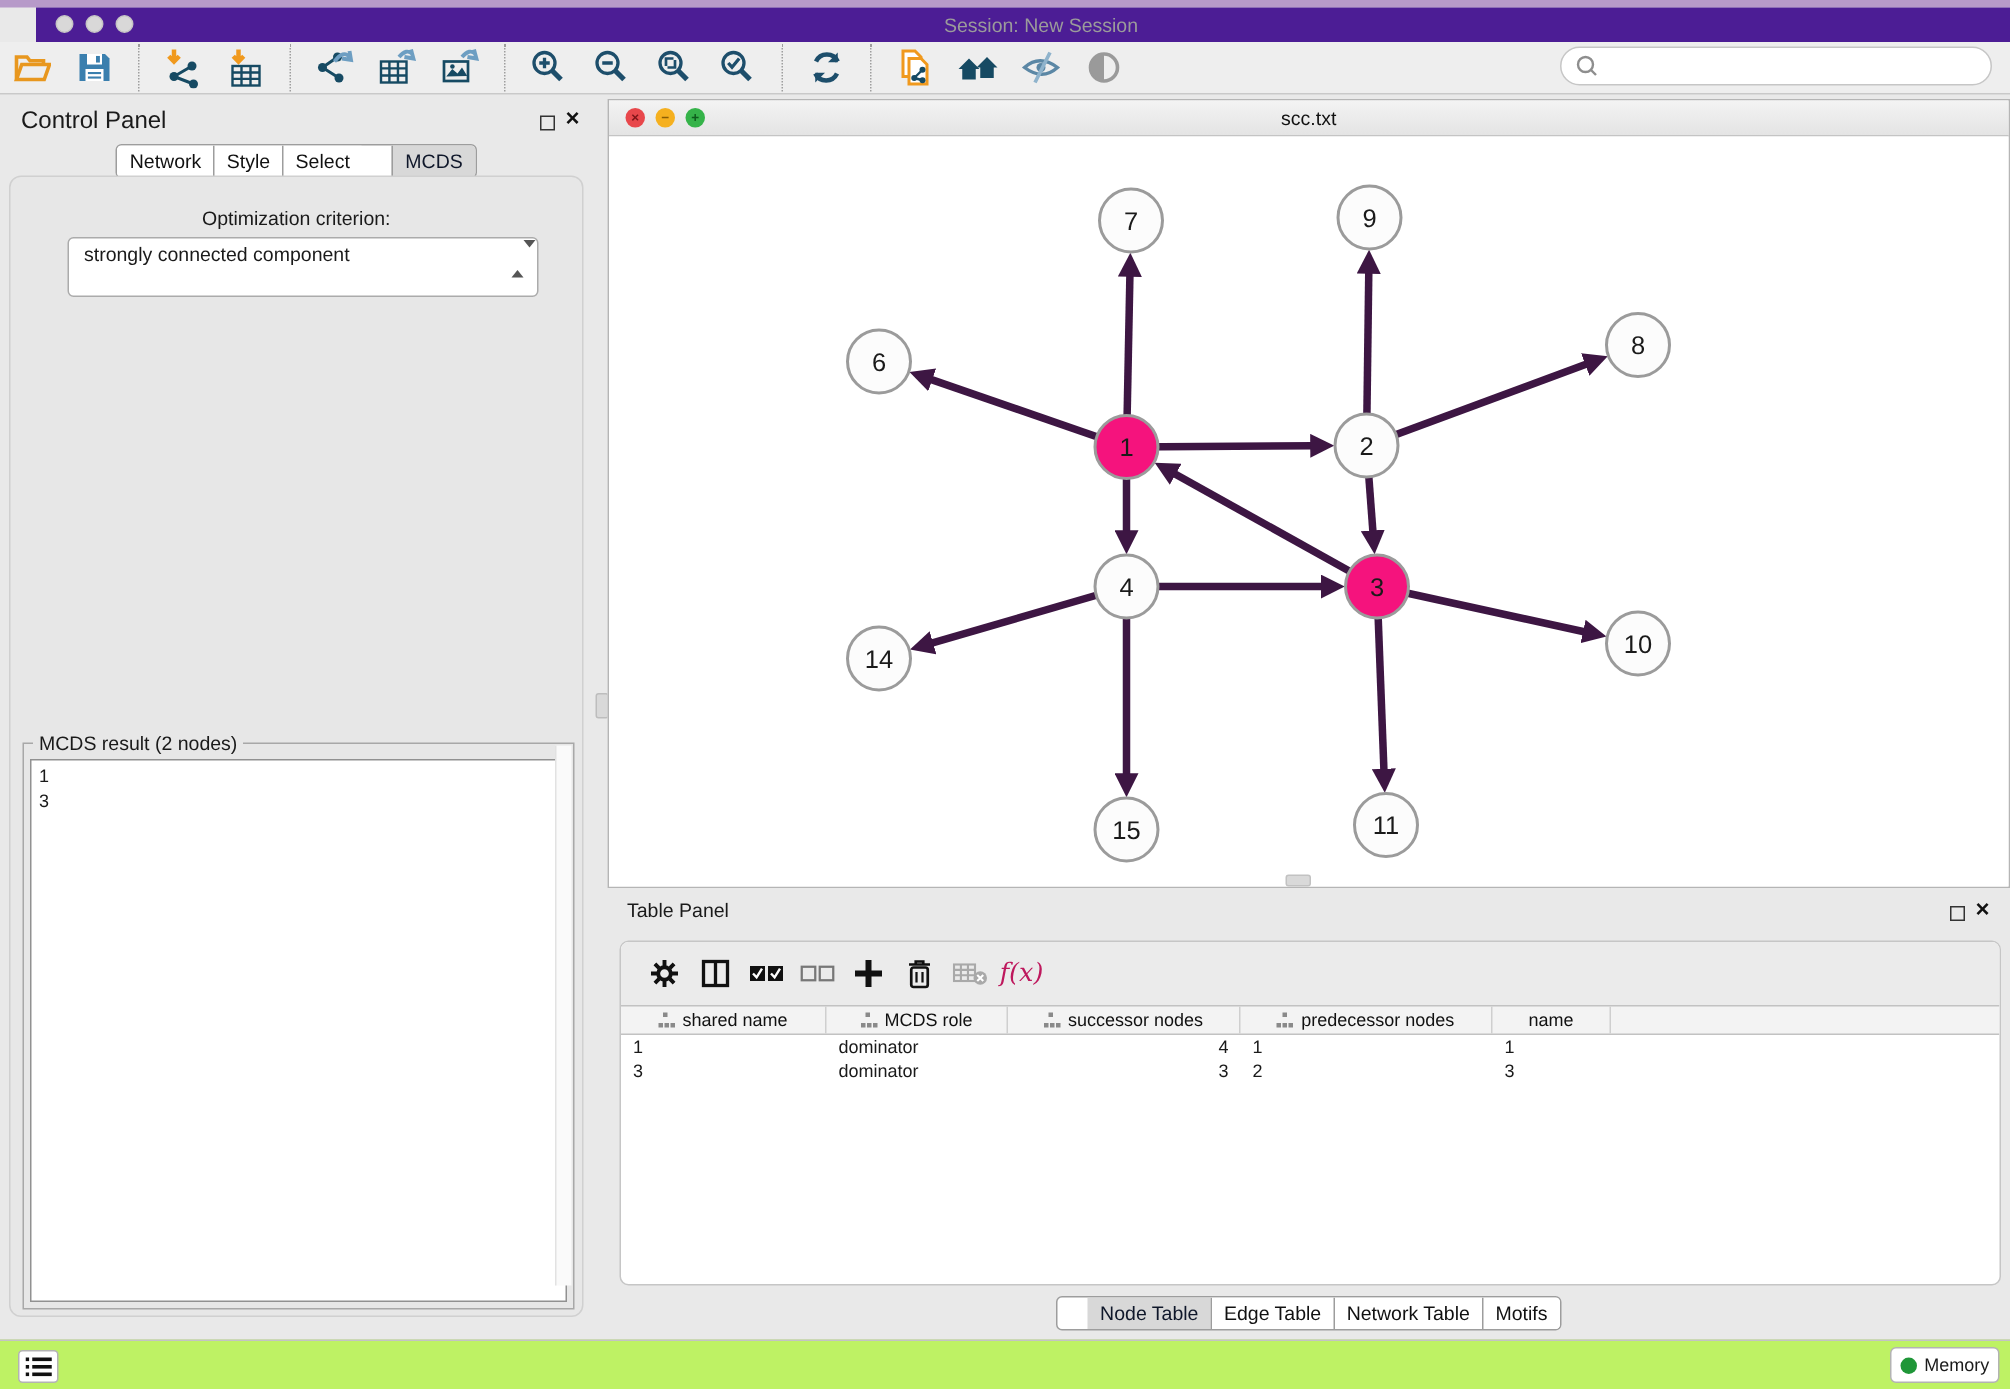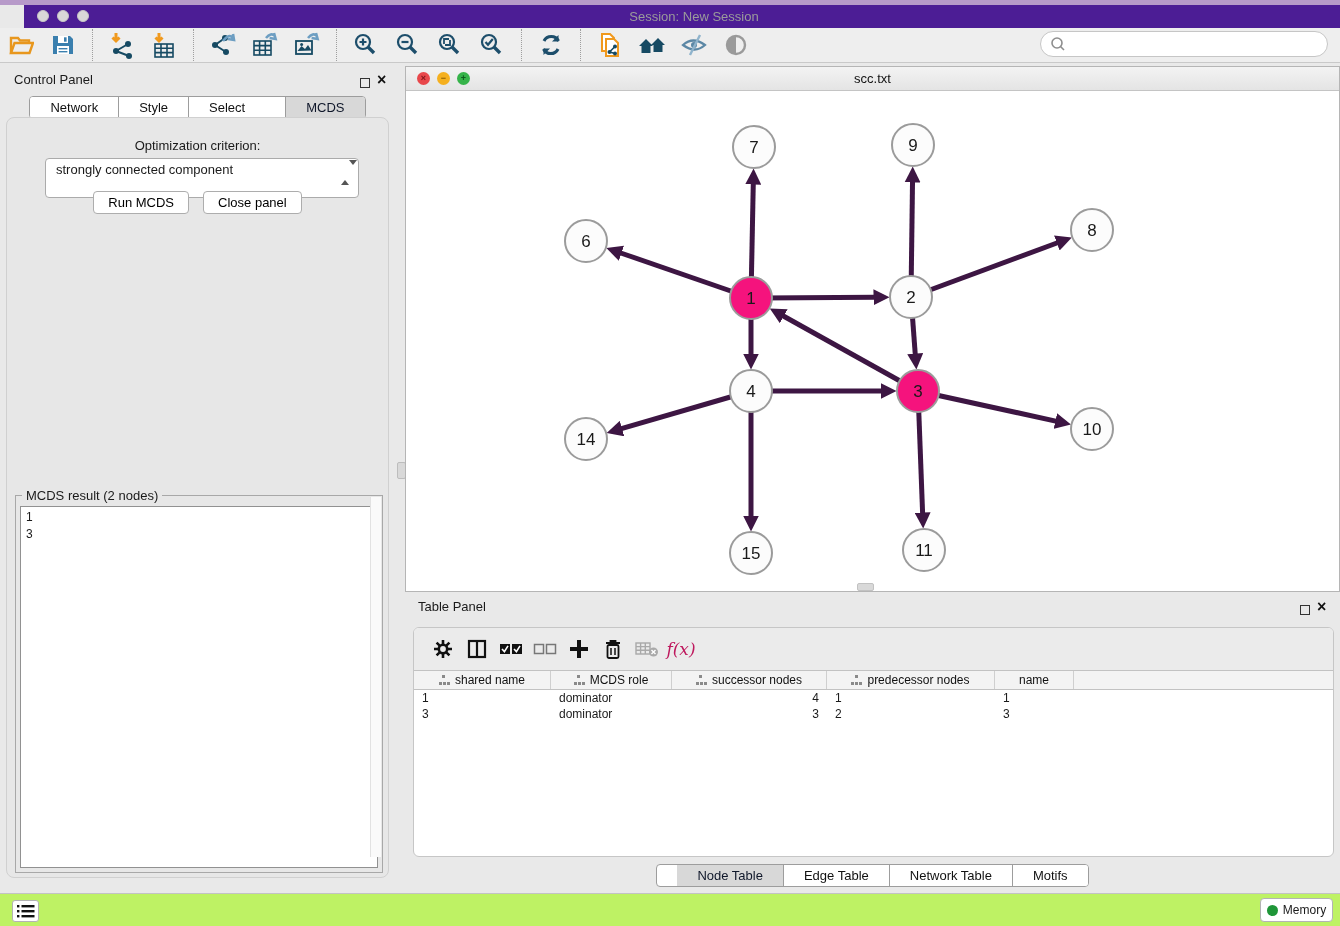--- a/index.html
+++ b/index.html
@@ -15,26 +15,26 @@
   .tl-dot { width:12px; height:12px; border-radius:50%; background:#d9d8d8; border:1px solid #c6c5c5; position:absolute; top:5px; }
 
   .toolbar { left:0; top:28px; width:1340px; height:35px; background:#eeeeee; border-bottom:1px solid #c9c9c9; display:flex; align-items:center; }
   .tb-icon { width:30px; height:30px; display:flex; align-items:center; justify-content:center; margin:0 6px; }
   .tb-sep { width:1px; height:32px; border-left:1px dotted #9e9e9e; margin:0 8px; }
   .search-wrap { position:absolute; right:12px; top:3px; width:288px; height:26px; background:#fff; border:1px solid #c6c6c6; border-radius:13px; display:flex; align-items:center; padding-left:8px; }
   .search-wrap input { border:none; outline:none; font-size:13px; width:240px; background:transparent; }
 
   
   .cp-header { left:0; top:68px; width:395px; height:26px; }
-  .cp-header .t { position:absolute; left:14px; top:4px; font-size:13px; color:#1a1a1a; }
+  .cp-header .t { position:absolute; left:14px; top:4px; font-size:16px; color:#1a1a1a; }
   .float-box { width:10px; height:10px; border:1.5px solid #333; display:inline-block; }
   .close-x { font-size:16px; font-weight:bold; color:#111; line-height:12px; }
 
   .seg-tabs { display:inline-flex; border:1px solid #9d9d9d; border-radius:4px; overflow:hidden; background:#fff; }
-  .seg-tab { padding:2px 20px; font-size:13px; background:#fff; color:#111; border-left:1px solid #9d9d9d; line-height:17px; }
+  .seg-tab { padding:2px 8px; font-size:13px; background:#fff; color:#111; border-left:1px solid #9d9d9d; line-height:17px; }
   .seg-tab:first-child { border-left:none; }
   .seg-tab.selected { background:#d8d8d8; color:#0f172a;margin-left:20px; }
   .cp-tabs { left:0; top:96px; width:395px; text-align:center; }
 
   .cp-body { left:6px; top:117px; width:383px; height:761px; background:#e7e7e7; border:1px solid #d0d0d0; border-radius:8px; }
   .opt-label { position:absolute; left:0; top:20px; width:100%; text-align:center; font-size:13px; }
   .dropdown { position:absolute; left:38px; top:40px; width:314px; height:40px; background:#fff; border:1px solid #ababab; border-radius:4px; font-size:13px; line-height:22px; padding-left:10px; }
   .dd-arrows { position:absolute; right:7px; top:3px; width:10px; }
   .dd-arrows .up { width:0; height:0; border-left:4px solid transparent; border-right:4px solid transparent; border-bottom:5px solid #555; margin-bottom:3px; }
   .dd-arrows .down { width:0; height:0; border-left:4px solid transparent; border-right:4px solid transparent; border-top:5px solid #555; }
@@ -248,24 +248,20 @@
     <span class="seg-tab">Select</span>
     <span class="seg-tab selected">MCDS</span>
   </span>
 </div>
 
 <div class="abs cp-body">
   <div class="opt-label">Optimization criterion:</div>
   <div class="dropdown">
     <span>strongly connected component</span>
     <span class="dd-arrows"><span class="up"></span><span class="down"></span></span>
-  </div>
-  <div class="cp-buttons">
-    <button class="btn">Run MCDS</button>
-    <button class="btn">Close panel</button>
   </div>
   <div class="result-group">
     <span class="result-title">MCDS result (2 nodes)</span>
     <div class="result-textarea">1
 3</div>
     <div class="result-scroll"></div>
   </div>
 </div>
 
 <div class="abs v-handle"></div>

